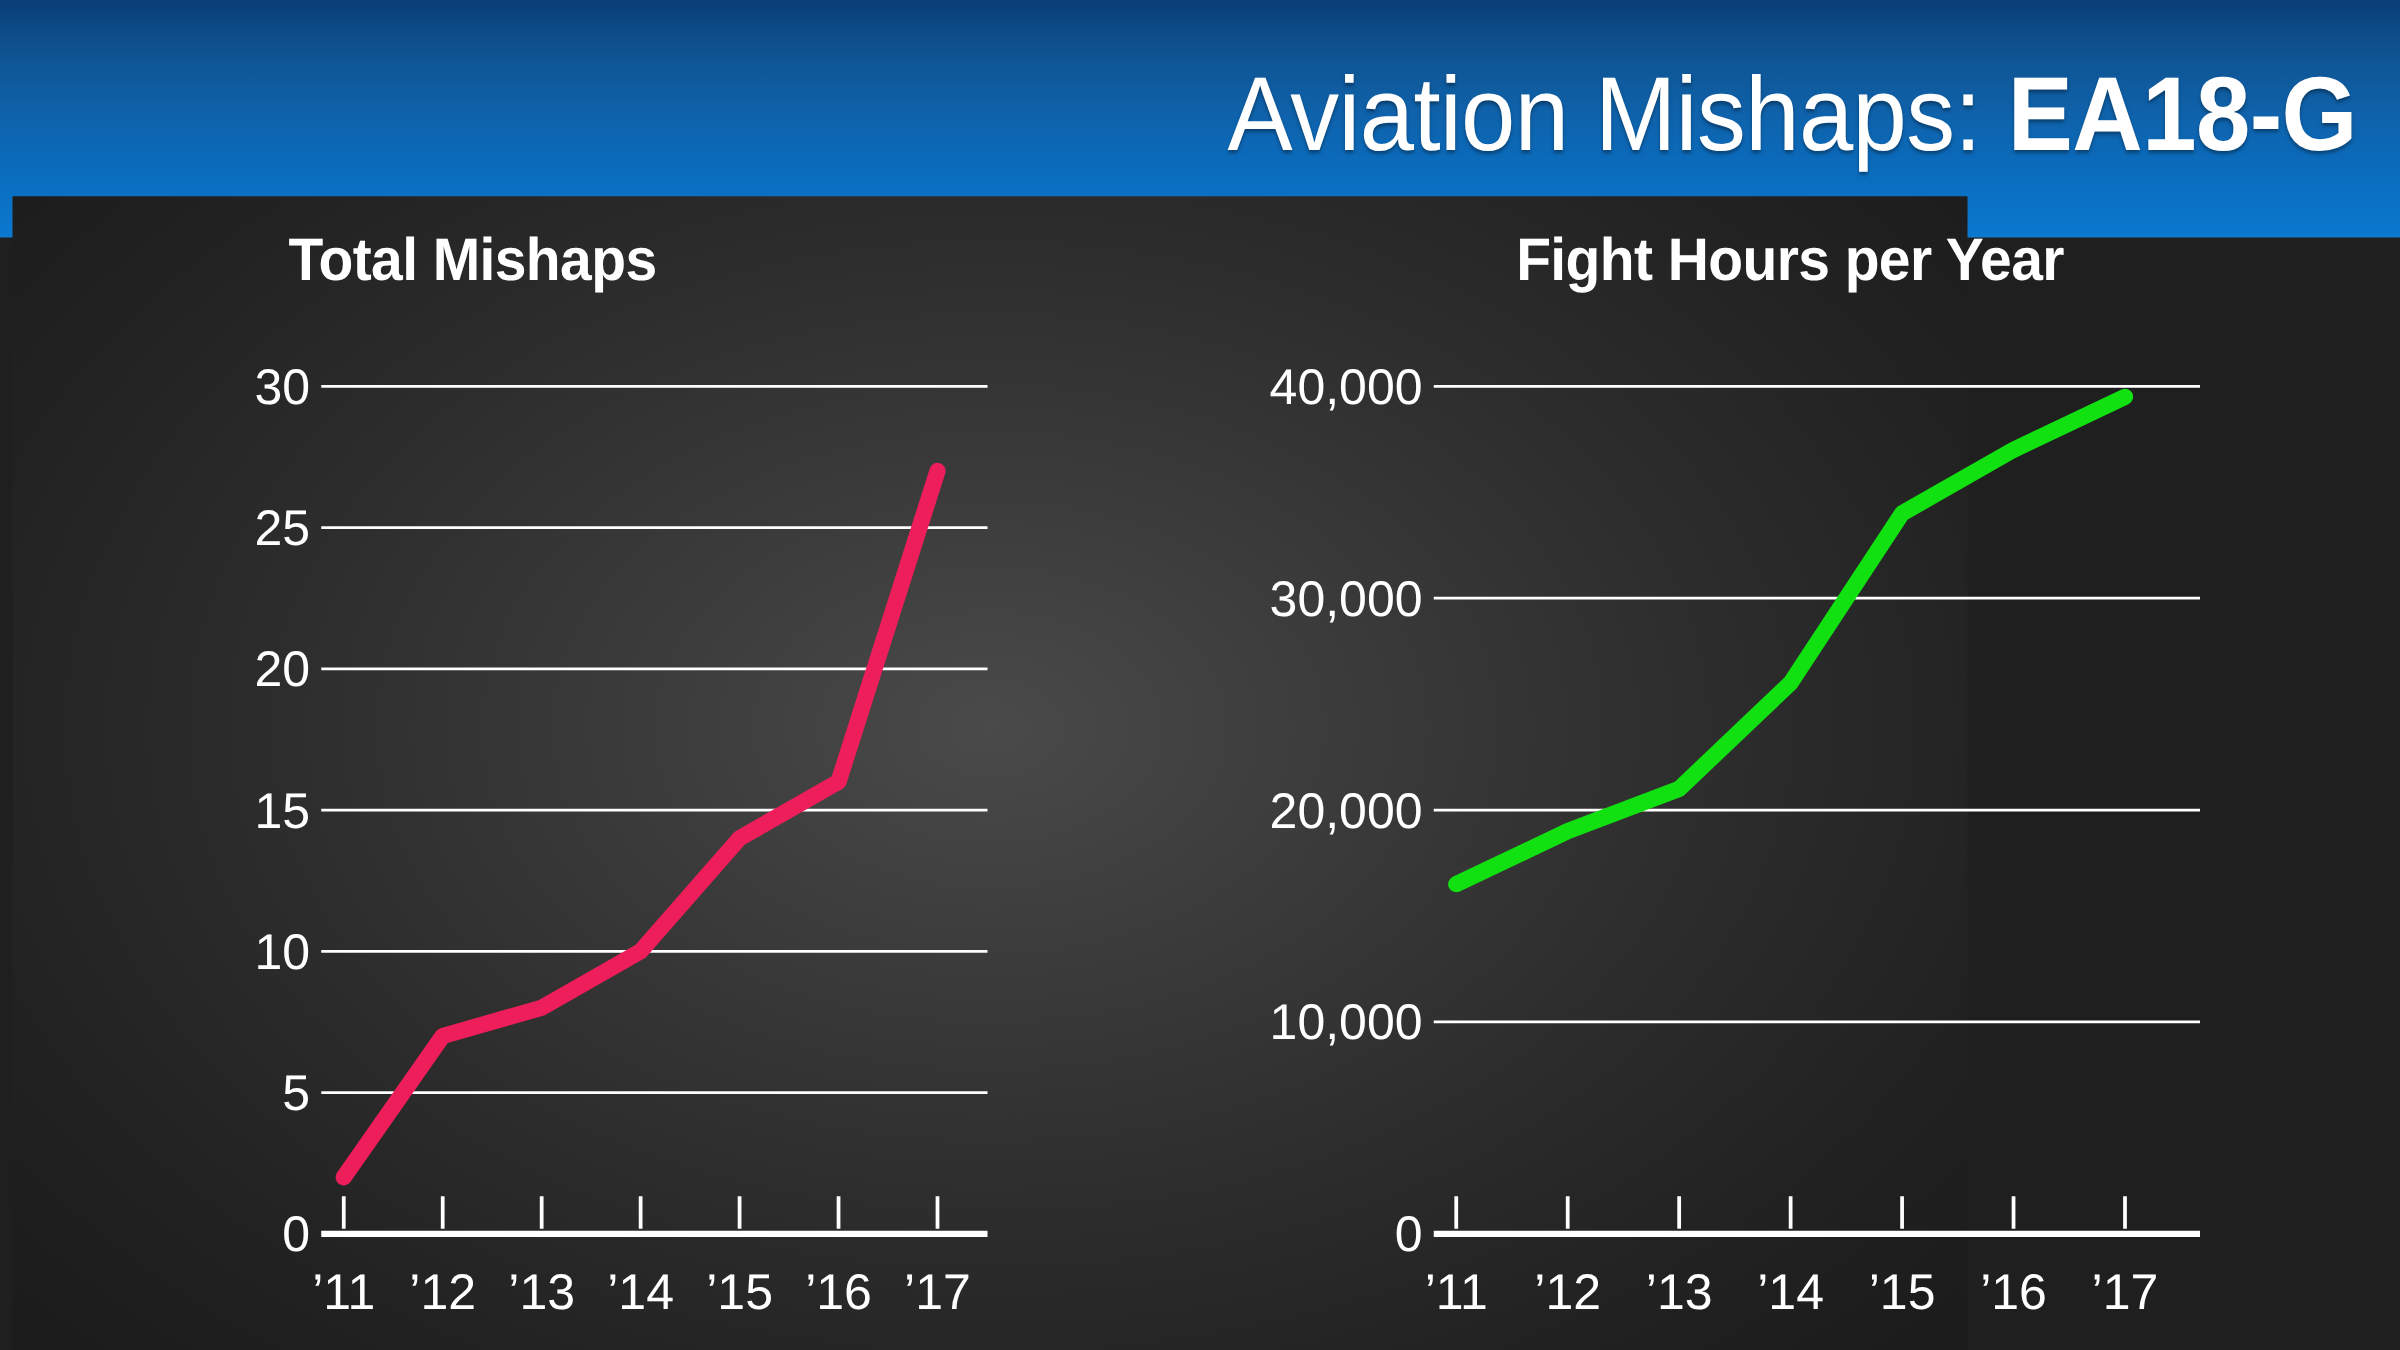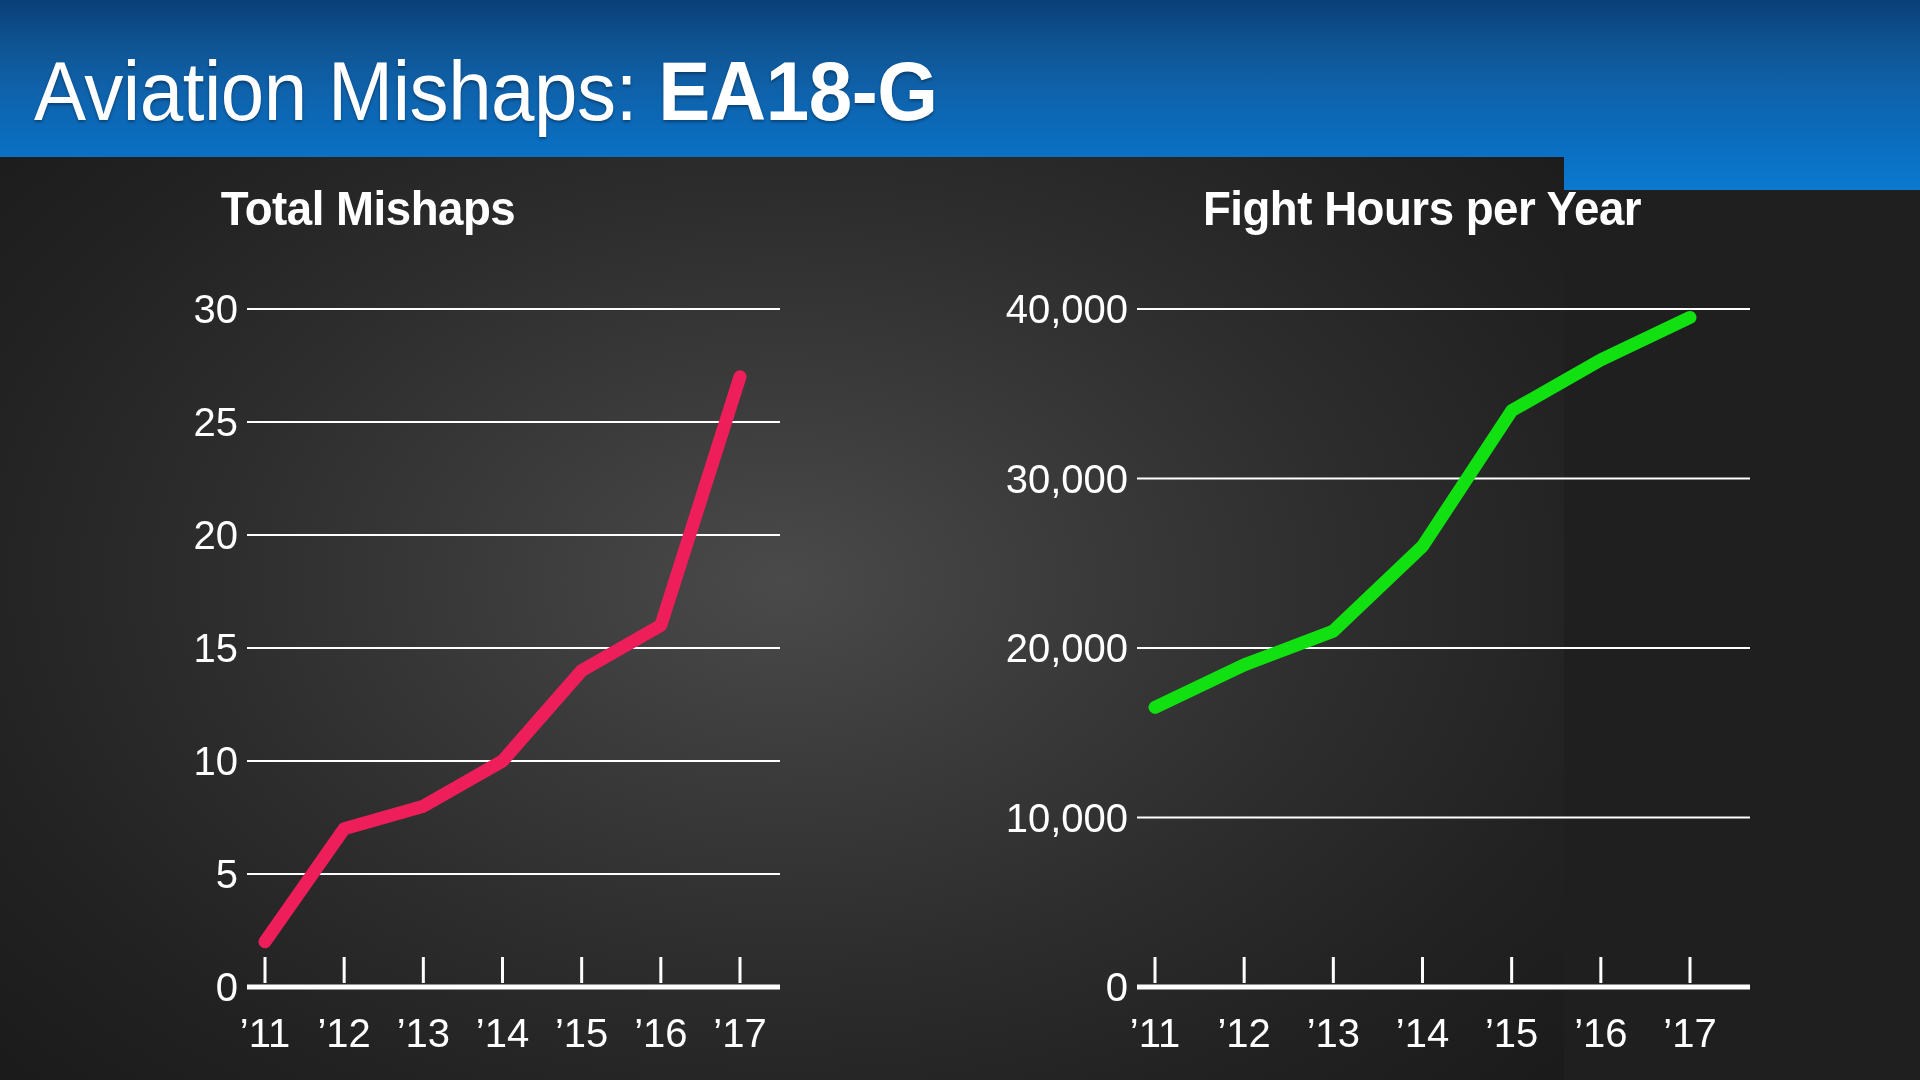--- a/index.html
+++ b/index.html
@@ -7,39 +7,39 @@
   body {
     font-family:"Liberation Sans", sans-serif;
     background:#1f1f1f;
   }
   #root { position:relative; width:1920px; height:1080px; overflow:hidden; }
 
   
   .titlebar {
     position:absolute; left:0; top:0; width:1920px; height:190px;
     background:linear-gradient(180deg,#0a3e77 0%, #0e5391 22%, #0f62ab 48%, #0a6cbd 72%, #0b79cf 100%);
-    display:flex; align-items:center; justify-content:flex-start;
+    display:flex; align-items:center; justify-content:flex-end;
     overflow:hidden;
   }
   .titlebar .titletext {
     color:#ffffff;
     font-size:84px;
     line-height:1;
     letter-spacing:-0.5px;
     white-space:nowrap;
     transform:scaleX(0.93);
     text-shadow:0 2px 3px rgba(0,0,0,0.35);
     position:relative; top:-4px;
   }
   .titlebar .t-light { font-weight:400; }
   .titlebar .t-bold  { font-weight:700; }
 
   
   .stage {
-    position:absolute; left:0; top:157px; width:1564px; height:923px;
+    position:absolute; left:10px; top:157px; width:1564px; height:923px;
     background:
       radial-gradient(ellipse 70% 80% at 50% 46%, #4a4a4a 0%, #3b3b3b 26%, #2e2d2d 52%, #232222 76%, #1b1a1a 100%);
   }
 
   
   .panel { position:absolute; top:0; height:923px; }
   .panel-left  { left:0px;   width:960px; }
   .panel-right { left:960px; width:960px; }
 
   .chart-title {

